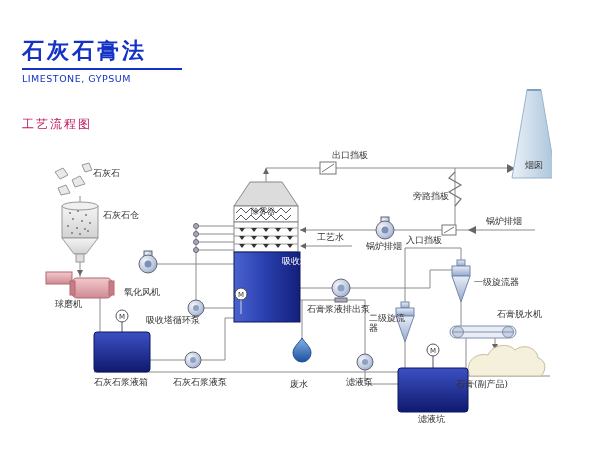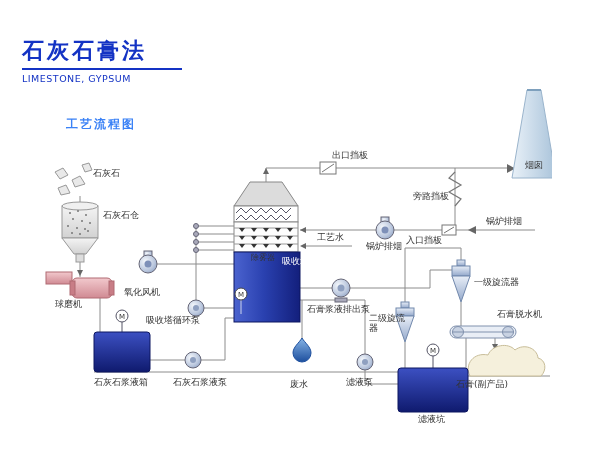--- a/index.html
+++ b/index.html
@@ -2,24 +2,24 @@
 <html><head>
 <meta charset="utf-8">
 <style>
   html,body{margin:0;padding:0;background:#fff;}
   .stage{position:relative;width:552px;height:450px;background:#ffffff;overflow:hidden;
          font-family:"DejaVu Sans",sans-serif;}
   .hdr-title{position:absolute;left:22px;top:36px;font-size:22px;font-weight:bold;
              color:#1433c4;letter-spacing:3px;font-family:"DejaVu Sans",sans-serif;}
   .hdr-rule{position:absolute;left:22px;top:68px;width:160px;height:2px;background:#1433c4;}
   .hdr-sub{position:absolute;left:22px;top:73px;font-size:9.5px;font-weight:normal;color:#1433c4;letter-spacing:0.5px;}
-  .hdr-section{position:absolute;left:22px;top:116px;font-size:12px;font-weight:bold;color:#3b82f6;letter-spacing:2px;margin-left:44px;}
+  .hdr-section{position:absolute;left:22px;top:116px;font-size:12px;font-weight:normal;color:#be185d;letter-spacing:2px;}
   svg.diagram{position:absolute;left:0;top:0;}
   .lbl{position:absolute;font-size:9px;color:#333;white-space:nowrap;line-height:1.1;}
-  .lbl.small{font-size:8px;margin-top:46px;}
+  .lbl.small{font-size:8px;}
   .lbl.white{color:#fff;padding-left:27px;}
   .lbl.wrap{white-space:normal;width:38px;}
 </style>
 </head>
 <body>
 
 <div class="stage">
 
   <div class="hdr-title">石灰石膏法</div>
   <div class="hdr-rule"></div>

